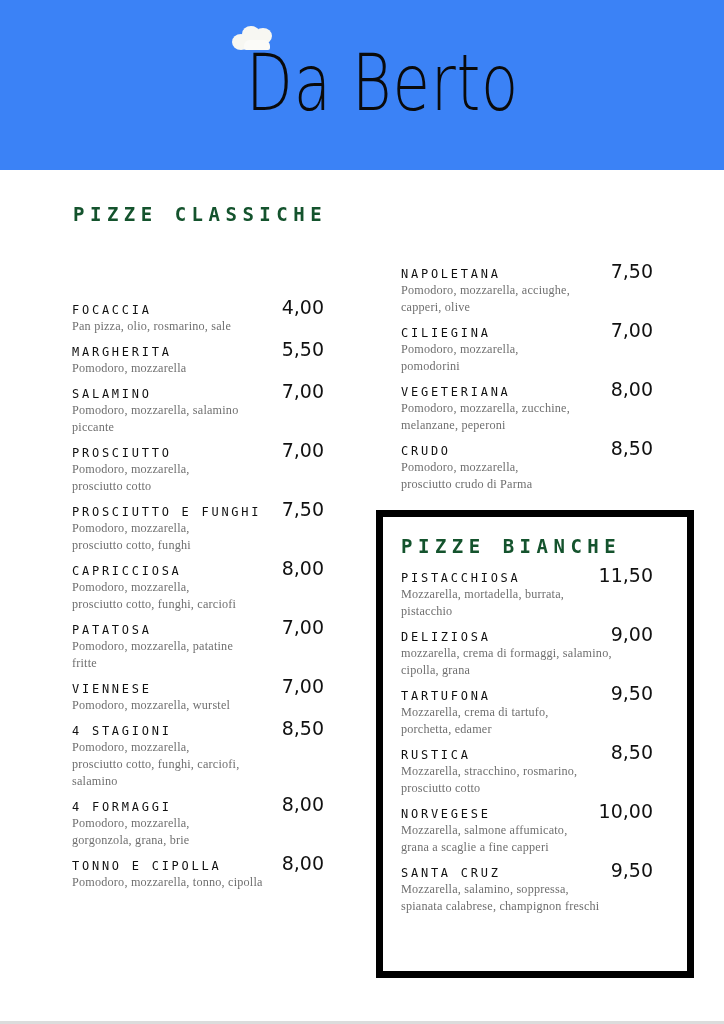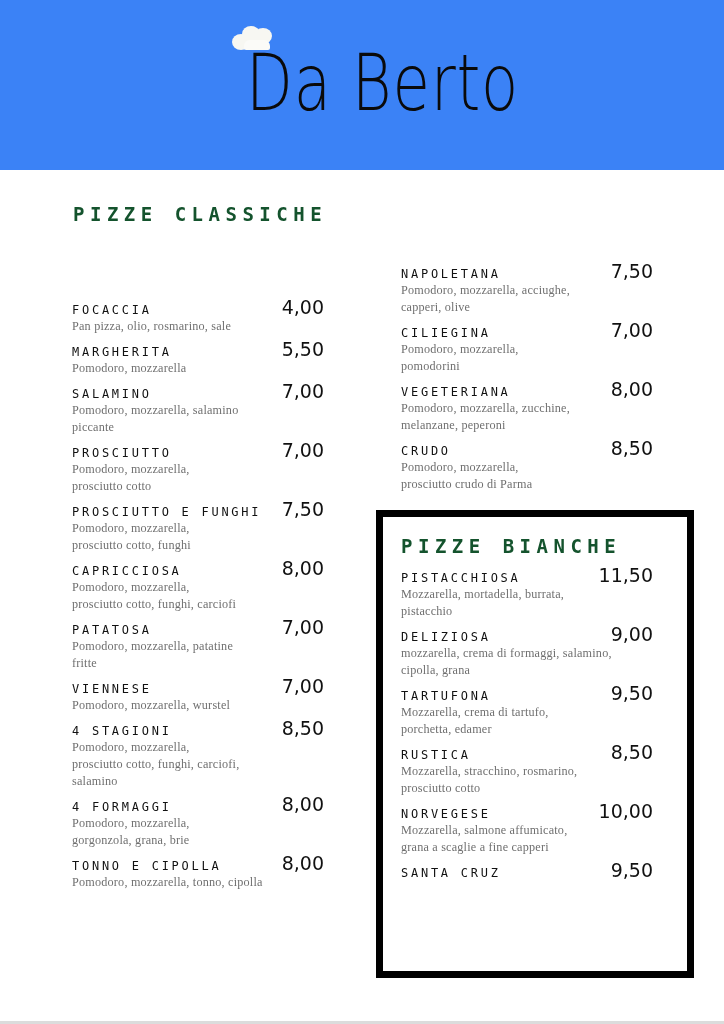--- a/index.html
+++ b/index.html
@@ -66,16 +66,16 @@
 </div>
 
 <div class="bianche-box"></div>
 <div class="section-title" style="left:401px; top:535px;text-align:right;">PIZZE BIANCHE</div>
 <div class="col" style="left:401px; top:567px;">
   <div class="item"><div class="item-name">PISTACCHIOSA</div><div class="item-price">11,50</div><div class="item-desc" style="width:170px">Mozzarella, mortadella, burrata, pistacchio</div></div>
   <div class="item"><div class="item-name">DELIZIOSA</div><div class="item-price">9,00</div><div class="item-desc">mozzarella, crema di formaggi, salamino, cipolla, grana</div></div>
   <div class="item"><div class="item-name">TARTUFONA</div><div class="item-price">9,50</div><div class="item-desc" style="width:200px">Mozzarella, crema di tartufo, porchetta, edamer</div></div>
   <div class="item"><div class="item-name">RUSTICA</div><div class="item-price">8,50</div><div class="item-desc" style="width:190px">Mozzarella, stracchino, rosmarino, prosciutto cotto</div></div>
   <div class="item"><div class="item-name">NORVEGESE</div><div class="item-price">10,00</div><div class="item-desc" style="width:190px">Mozzarella, salmone affumicato, grana a scaglie a fine capperi</div></div>
-  <div class="item"><div class="item-name">SANTA CRUZ</div><div class="item-price">9,50</div></div>
+  <div class="item"><div class="item-name">SANTA CRUZ</div><div class="item-price">9,50</div><div class="item-desc" style="width:205px">Mozzarella, salamino, soppressa, spianata calabrese, champignon freschi</div></div>
 </div>
 
 <div class="footer-line"></div>
 
 </body></html>

